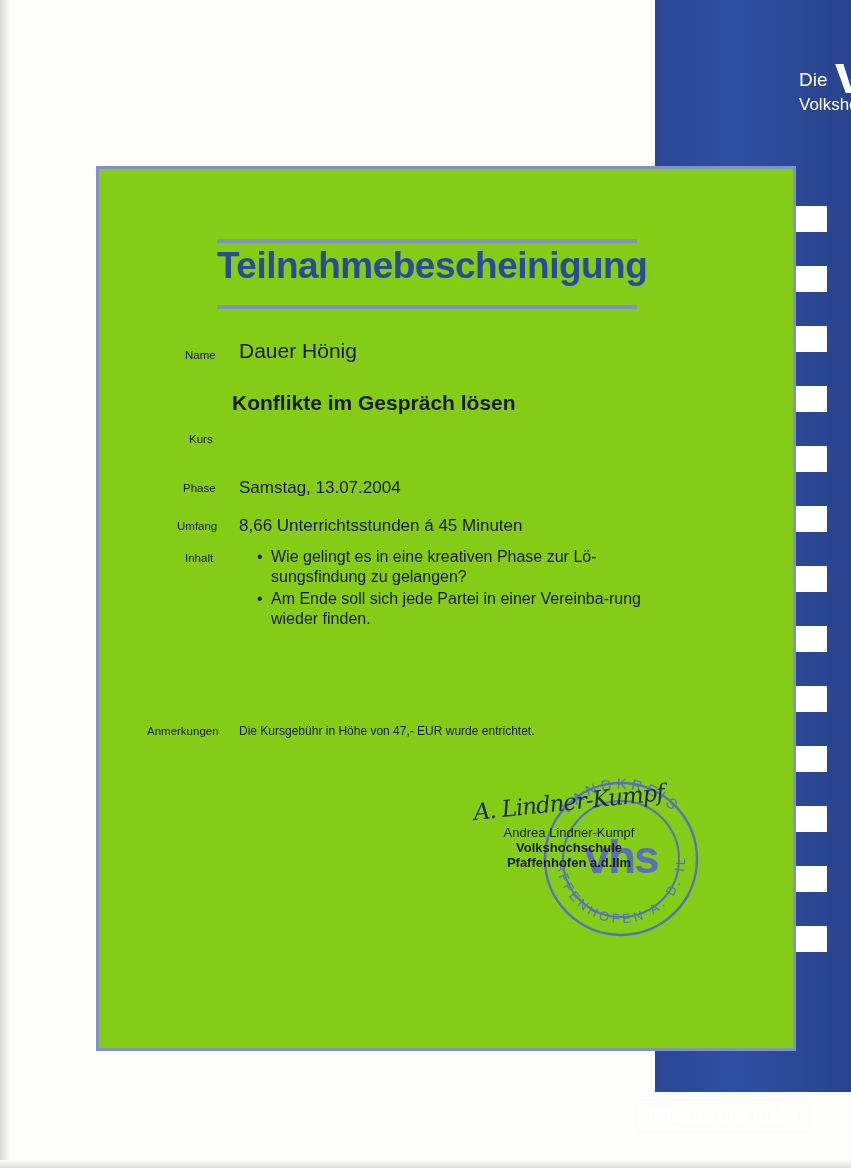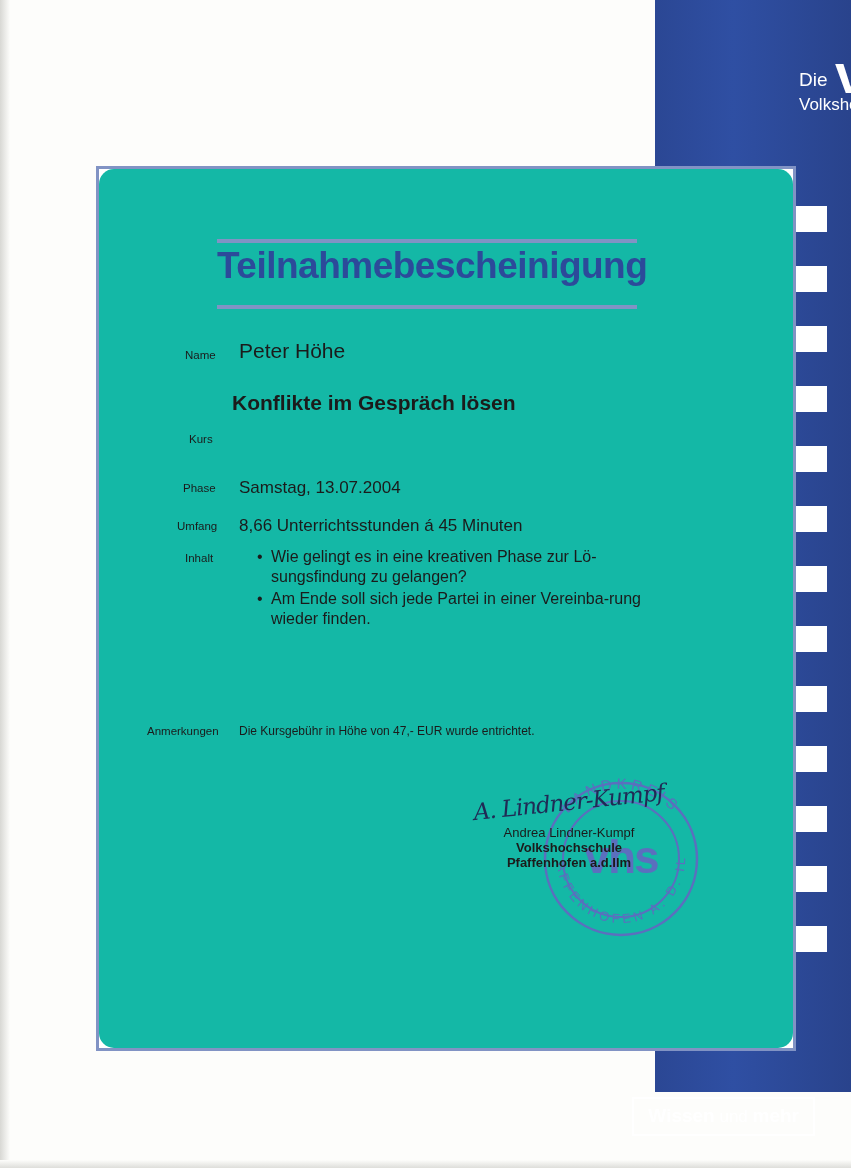--- a/index.html
+++ b/index.html
@@ -107,22 +107,21 @@
     top: 166px;
     width: 700px;
     height: 885px;
     background: #ffffff;
     border: 3px solid #8193c4;
     box-sizing: border-box;
   }
   .card-inner {
     position: absolute;
     left: 0; top: 0; right: 0; bottom: 0;
-    background: #14b8a6;
-    border-radius: 15px;
+    background: #84cc16;
   }
   
   .title-rule {
     position: absolute;
     left: 118px;
     width: 420px;
     height: 4px;
     background: #8193c4;
   }
   .title-rule.top { top: 70px; }
@@ -276,21 +275,21 @@
   </div>
 
   <div class="card">
     <div class="card-inner">
 
       <div class="title-rule top"></div>
       <div class="cert-title">Teilnahmebescheinigung</div>
       <div class="title-rule bottom"></div>
 
       <div class="label" style="left:86px; top:180px;">Name</div>
-      <div class="value name" style="left:140px; top:170px;">Peter Höhe</div>
+      <div class="value name" style="left:140px; top:170px;">Dauer Hönig</div>
 
       <div class="label" style="left:90px; top:264px;">Kurs</div>
       <div class="value kurs" style="left:133px; top:222px;">Konflikte im Gespräch lösen</div>
 
       <div class="label" style="left:84px; top:313px;">Phase</div>
       <div class="value" style="left:140px; top:309px;">Samstag, 13.07.2004</div>
 
       <div class="label" style="left:78px; top:351px;">Umfang</div>
       <div class="value" style="left:140px; top:347px;">8,66 Unterrichtsstunden á 45 Minuten</div>
 

